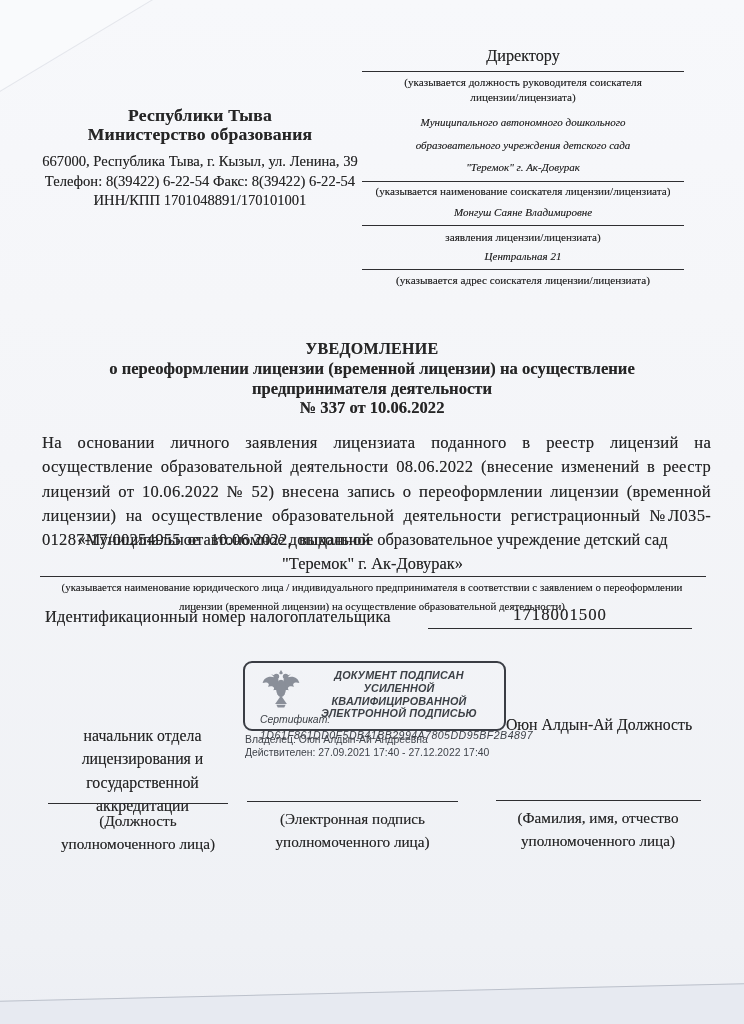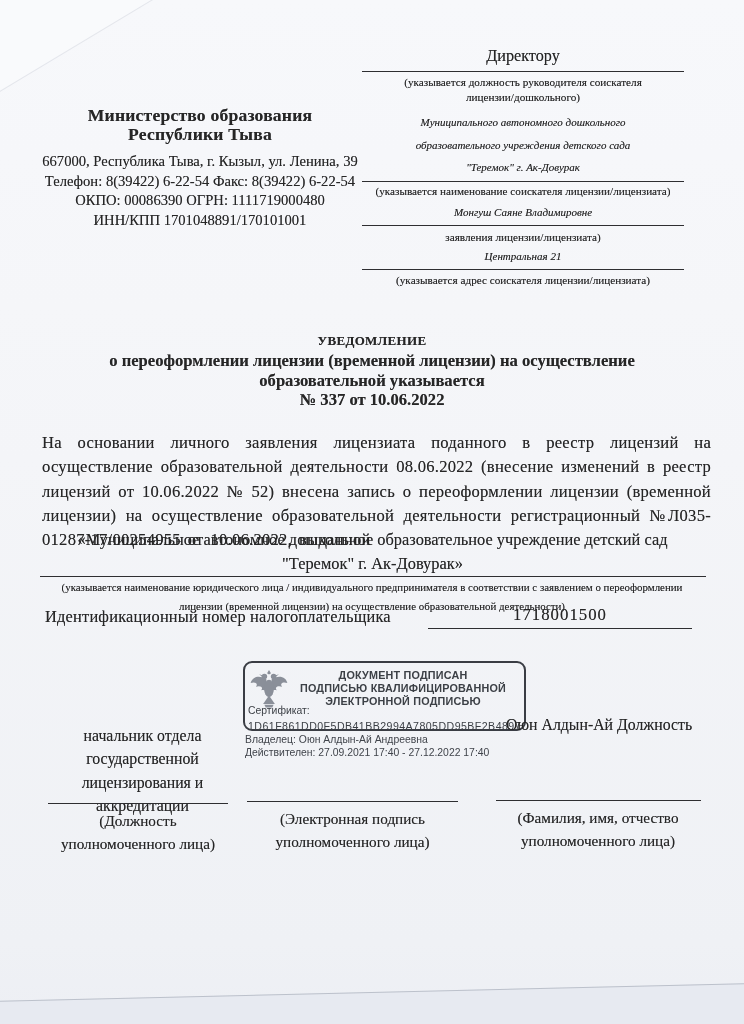--- a/index.html
+++ b/index.html
@@ -42,45 +42,46 @@
 
   
   .recipient{left:362px;top:46px;width:322px;text-align:center;}
   .r-line{border-top:1.6px solid #2e2e31;height:0;}
   .recip-to{font-size:16.2px;line-height:20px;}
   .recip-org{font-size:11px;line-height:22.5px;font-style:italic;}
   .recip-hint{font-size:11.2px;line-height:15px;}
 
   
   .doc-title{left:0;top:331px;width:744px;text-align:center;font-weight:bold;}
-  .doc-title .t1{font-size:13px;line-height:20px;letter-spacing:.3px;}
+  .doc-title .t1{font-size:16px;line-height:20px;letter-spacing:.3px;margin-top:8px;}
   .doc-title .t2{font-size:16.6px;line-height:19.5px;}
 
   
   .body-par{
     left:42px;top:431px;width:669px;
     font-size:16.6px;line-height:24.3px;
     text-align:justify;letter-spacing:.25px;word-spacing:2.5px;
   }
   .org-quote{left:38px;top:528px;width:669px;text-align:center;font-size:16.4px;line-height:24.3px;}
 
   .footnote{left:0;top:578px;width:744px;text-align:center;font-size:10.9px;line-height:19px;}
 
   
   .tax-label{left:45px;top:607px;font-size:16.4px;letter-spacing:.2px;}
   .tax-value{left:428px;top:605px;width:264px;text-align:center;font-size:16.8px;letter-spacing:1px;border-bottom:1.8px solid #2e2e31;padding-bottom:3px;}
 
   
   .stamp{
-    left:243px;top:661px;width:283px;height:70px;
+    left:243px;top:661px;width:263px;height:70px;
     border:2px solid #3a3d44;border-radius:9px;
     font-family:"Liberation Sans","DejaVu Sans",sans-serif;
     color:#3c4046;
     box-sizing:border-box;
-    padding:5px 8px 0 3px;
+    padding:5px 8px 0 15px;
+    font-style:italic;
   }
   .stamp-top{display:flex;align-items:flex-start;}
   .stamp-eagle{width:42px;height:44px;flex:0 0 42px;margin-top:-1px;}
   .stamp-title{flex:1;text-align:center;font-weight:bold;font-size:10.8px;line-height:12.8px;letter-spacing:.2px;padding-top:1px;}
   .cert-label{font-size:10.4px;margin-top:-6px;}
   .cert-number{font-size:10.6px;margin-top:4px;letter-spacing:.45px;white-space:nowrap;}
   .stamp-sub{left:245px;top:733px;width:260px;font-family:"Liberation Sans","DejaVu Sans",sans-serif;color:#40444b;font-size:10.4px;line-height:13.4px;}
 
   
   .sig-position{left:40px;top:724px;width:205px;text-align:center;font-size:15.8px;line-height:23.3px;}
@@ -98,49 +99,48 @@
 
 <div class="page">
 
   <div class="corner-fold"></div>
   <div class="bottom-edge"></div>
 
   <div class="abs recipient ink">
     <div class="recip-to">Директору</div>
     <div class="r-line" style="margin-top:5px;"></div>
     <div class="recip-hint nowrap" style="margin-top:3px;">(указывается должность руководителя соискателя</div>
-    <div class="recip-hint nowrap">лицензии/дошкольного)</div>
+    <div class="recip-hint nowrap">лицензии/лицензиата)</div>
     <div class="recip-org nowrap" style="margin-top:6px;">Муниципального автономного дошкольного</div>
     <div class="recip-org nowrap">образовательного учреждения детского сада</div>
     <div class="recip-org nowrap">"Теремок" г. Ак-Довурак</div>
     <div class="r-line" style="margin-top:2px;"></div>
     <div class="recip-hint nowrap" style="margin-top:2px;">(указывается наименование соискателя лицензии/лицензиата)</div>
     <div class="recip-org nowrap" style="margin-top:2px;">Монгуш Саяне Владимировне</div>
     <div class="r-line" style="margin-top:2px;"></div>
     <div class="recip-hint nowrap" style="margin-top:4px;">заявления лицензии/лицензиата)</div>
     <div class="recip-org nowrap">Центральная 21</div>
     <div class="r-line" style="margin-top:1px;"></div>
     <div class="recip-hint nowrap" style="margin-top:3px;">(указывается адрес соискателя лицензии/лицензиата)</div>
   </div>
 
   <div class="abs sender ink">
+    <div class="org">Республики Тыва</div>
     <div class="org">Министерство образования</div>
-    <div class="org">Республики Тыва</div>
     <div class="meta">
       <div class="nowrap">667000, Республика Тыва, г. Кызыл, ул. Ленина, 39</div>
       <div class="nowrap">Телефон: 8(39422) 6-22-54 Факс: 8(39422) 6-22-54</div>
-      <div class="nowrap">ОКПО: 00086390 ОГРН: 1111719000480</div>
       <div class="nowrap">ИНН/КПП 1701048891/170101001</div>
     </div>
   </div>
 
   <div class="abs doc-title ink">
     <div class="t1">УВЕДОМЛЕНИЕ</div>
     <div class="t2">о переоформлении лицензии (временной лицензии) на осуществление</div>
-    <div class="t2">образовательной указывается</div>
+    <div class="t2">предпринимателя деятельности</div>
     <div class="t2">№ 337 от 10.06.2022</div>
   </div>
 
   <div class="abs body-par ink">На основании личного заявления лицензиата поданного в реестр лицензий на осуществление образовательной деятельности 08.06.2022 (внесение изменений в реестр лицензий от 10.06.2022 № 52) внесена запись о переоформлении лицензии (временной лицензии) на осуществление образовательной деятельности регистрационный №Л035-01287-17/00254955 от 10.06.2022, выданной</div>
   <div class="abs org-quote ink">
     <div class="nowrap">«Муниципальное автономное дошкольное образовательное учреждение детский сад</div>
     <div class="nowrap">"Теремок" г. Ак-Довурак»</div>
   </div>
 
   <div class="abs rule" style="left:40px;top:576px;width:666px;"></div>
@@ -163,36 +163,36 @@
           <path d="M42.5 11 l4.5 -1.5 l-4 3.5 z"></path>
           <path d="M28 17 C16 10 6 14 4 23 C11 20.5 16 24 12 28.5 C19 26 24 29.5 20 34 C26 32 29 35.5 26.5 40 L30 43 Z"></path>
           <path d="M36 17 C48 10 58 14 60 23 C53 20.5 48 24 52 28.5 C45 26 40 29.5 44 34 C38 32 35 35.5 37.5 40 L34 43 Z"></path>
           <ellipse cx="32" cy="31" rx="7.5" ry="13"></ellipse>
           <path d="M32 42 l-9 13 h18 z"></path>
           <path d="M25 56 h14 l-2 4 h-10 z"></path>
         </g>
       </svg>
       <div class="stamp-title">
         <div>ДОКУМЕНТ ПОДПИСАН</div>
-        <div>ПОДПИСЬЮ КВАЛИФИЦИРОВАННОЙ</div>
+        <div>УСИЛЕННОЙ КВАЛИФИЦИРОВАННОЙ</div>
         <div>ЭЛЕКТРОННОЙ ПОДПИСЬЮ</div>
       </div>
     </div>
     <div class="cert-label">Сертификат:</div>
     <div class="cert-number">1D61F861DD0F5DB41BB2994A7805DD95BF2B4897</div>
   </div>
   <div class="abs stamp-sub">
     <div class="nowrap">Владелец: Оюн Алдын-Ай Андреевна</div>
     <div class="nowrap">Действителен: 27.09.2021 17:40 - 27.12.2022 17:40</div>
   </div>
 
   <div class="abs sig-position ink">
     <div>начальник отдела</div>
+    <div>лицензирования и</div>
     <div>государственной</div>
-    <div>лицензирования и</div>
     <div>аккредитации</div>
   </div>
 
   <div class="abs sig-name ink nowrap">Оюн Алдын-Ай Должность</div>
 
   <div class="abs rule sig-line1"></div>
   <div class="abs rule sig-line2"></div>
   <div class="abs rule sig-line3"></div>
 
   <div class="abs sig-label sig-label-1 ink">

